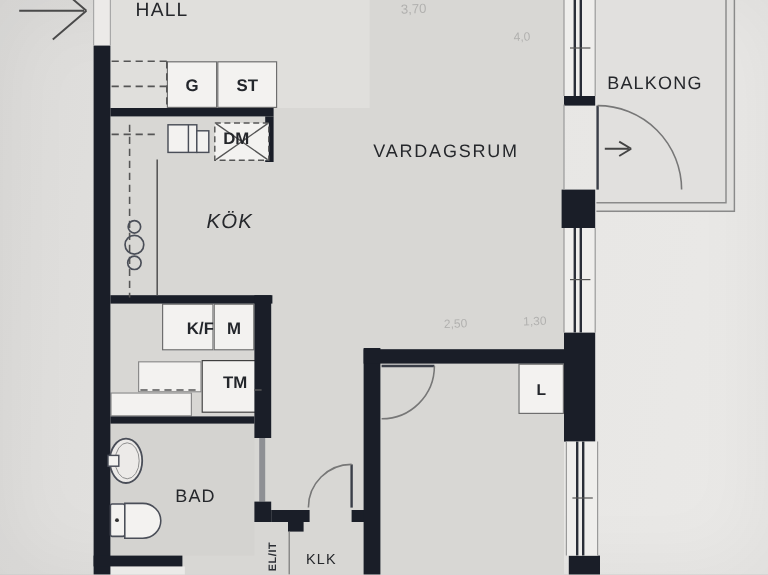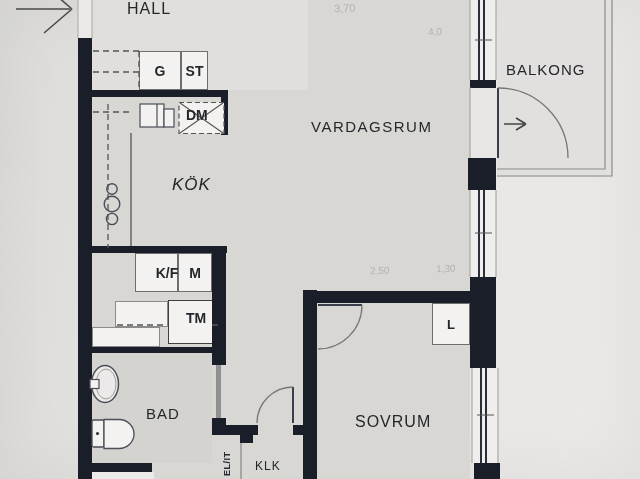--- a/index.html
+++ b/index.html
@@ -40,21 +40,21 @@
   <div class="floor" style="left:92px;top:0;width:378px;height:479px;background:#d8d7d4;"></div>
   <div class="floor" style="left:92px;top:0;width:216px;height:90px;background:#e0dfdc;"></div>
   <div class="floor" style="left:92px;top:353px;width:120px;height:110px;background:#d4d3d0;"></div>
   <div class="floor" style="left:497px;top:0;width:115px;height:177px;background:#e1e0de;"></div>
   <div class="floor" style="left:78px;top:472px;width:76px;height:7px;background:#ebeae8;"></div>
   <div class="floor" style="left:78px;top:0;width:14px;height:38px;background:#eceae8;"></div>
 
   <div class="box" style="left:139px;top:51px;width:42px;height:39px;">
     <span>G</span>
   </div>
-  <div class="box" style="left:181px;top:51px;width:27px;height:39px;justify-content:center;">
+  <div class="box" style="left:181px;top:51px;width:50px;height:39px;justify-content:center;">
     <span>ST</span>
   </div>
   <div class="box" style="left:135px;top:253px;width:43px;height:39px;padding-left:21px;">
     <span>K/F</span>
   </div>
   <div class="box" style="left:178px;top:253px;width:34px;height:39px;">
     <span>M</span>
   </div>
   <div class="counter" style="left:115px;top:301px;width:53px;height:26px;"></div>
   <div class="counter" style="left:92px;top:327px;width:68px;height:20px;"></div>
@@ -158,26 +158,25 @@
 
     <path d="M318 305 H362" stroke="#3a3e48" stroke-width="2" fill="none"></path>
     <path d="M362 305 A44 44 0 0 1 318 349" stroke="#777" stroke-width="1.3" fill="none"></path>
 
     <path d="M293 387 V423" stroke="#3a3e48" stroke-width="2" fill="none"></path>
     <path d="M293 387 A36 36 0 0 0 257 423" stroke="#777" stroke-width="1.3" fill="none"></path>
 
     <path d="M241 443 V479" stroke="#777" stroke-width="1" fill="none"></path>
   </svg>
 
-  <div class="room-label" style="left:127px;top:0px;">HALL</div>
+  <div class="room-label" style="left:113px;top:0px;">HALL</div>
   <div class="room-label" style="left:172px;top:175px;font-size:17px;font-style:italic;">KÖK</div>
   <div class="room-label" style="left:311px;top:118px;font-size:15px;letter-spacing:1.5px;">VARDAGSRUM</div>
   <div class="room-label" style="left:506px;top:61px;font-size:15px;">BALKONG</div>
   <div class="room-label" style="left:146px;top:405px;font-size:15px;">BAD</div>
-  <div class="room-label" style="left:355px;top:413px;">SOVRUM</div>
   <div class="room-label" style="left:255px;top:459px;font-size:12px;">KLK</div>
 
   <div class="room-label" style="left:186px;top:107px;font-size:14px;font-weight:bold;letter-spacing:0;">DM</div>
 
   <div class="vtext" style="left:222px;top:436px;height:40px;">EL/IT</div>
 
   <div class="pencil" style="left:334px;top:2px;font-size:11px;">3,70</div>
   <div class="pencil" style="left:428px;top:26px;">4,0</div>
   <div class="pencil" style="left:370px;top:265px;">2,50</div>
   <div class="pencil" style="left:436px;top:263px;">1,30</div>

